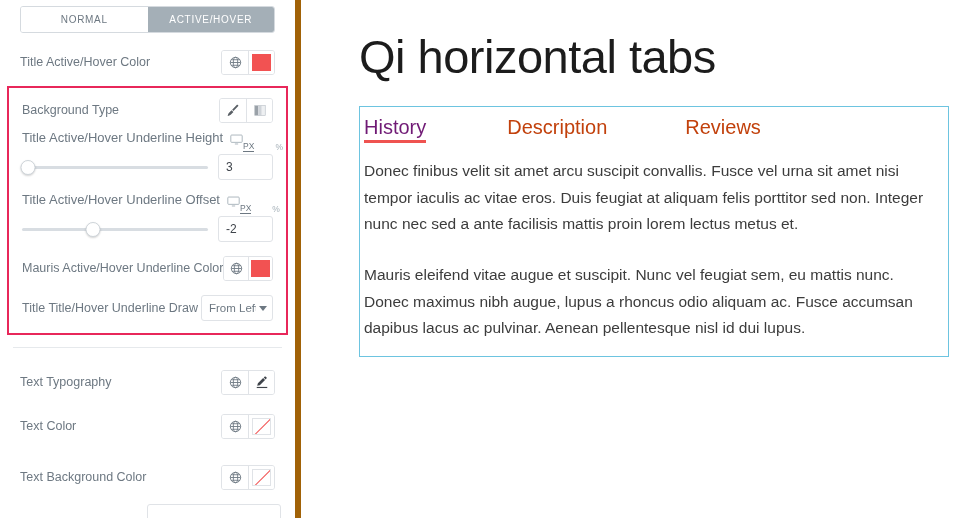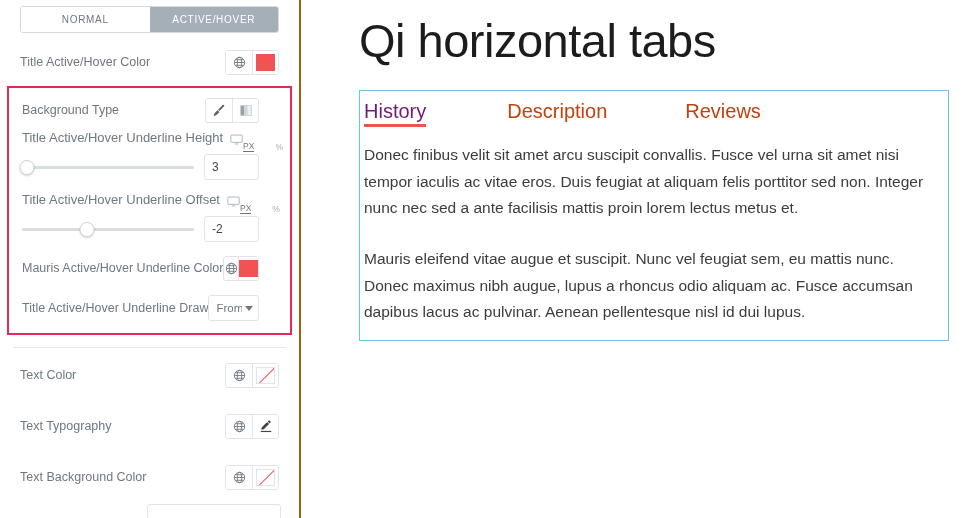--- a/index.html
+++ b/index.html
@@ -8,21 +8,21 @@
     font-family: "Liberation Sans", sans-serif;
     background: #ffffff;
     overflow: hidden;
   }
   .app { display: flex; width: 969px; height: 518px; position: relative; }
 
   
   .panel {
     width: 324px; height: 518px;
     background: #ffffff;
-    border-right: 2px solid #a16207;
+    border-right: 6px solid #a16207;
     position: relative;
     overflow: hidden;
   }
 
   .tabs-switch {
     display: flex;
     margin: 6px 20px 0 20px;
     border: 1px solid #d5dadf;
     border-radius: 3px;
     overflow: hidden;
@@ -104,21 +104,21 @@
     width: 26px; height: 23px;
     display: flex; align-items: center; justify-content: center;
     background: #fff; cursor: pointer;
   }
   .icon-btn-group > div + div { border-left: 1px solid #e0e3e7; }
 
   
   .highlight {
     margin: 7px 7px 0 7px;
     border: 2px solid #e8275a;
-    padding: 5px 18px 8px 0;
+    padding: 5px 0 8px 0;
     position: relative;
   }
   .highlight .row { padding: 0 13px; }
 
   .slider-label-row {
     display: flex; align-items: flex-start;
     padding: 3px 13px 0 13px;
     min-height: 20px;
   }
   .slider-label-row .lbl {
@@ -204,21 +204,21 @@
     width: 134px; height: 26px;
     border: 1px solid #e0e3e7;
     border-radius: 3px;
     background: #fff;
   }
 
   
   .preview {
     flex: 1;
     background: #ffffff;
-    padding: 14px 20px 0 58px;
+    padding: 30px 20px 0 58px;
     position: relative;
   }
   .page-title {
     font-size: 47px;
     font-weight: 400;
     color: #1c1c1c;
     letter-spacing: -0.5px;
     line-height: 1.15;
     margin-bottom: 22px;
   }
@@ -371,71 +371,71 @@
               <line x1="2.7" y1="11.4" x2="13.3" y2="11.4"></line>
             </svg>
           </div>
           <div class="swatch swatch-red">
               <i></i>
             </div>
         </div>
       </div>
 
       <div class="row" style="margin-top:6px;">
-        <div class="lbl">Title Active/Hover Underline Draw</div>
+        <div class="lbl">Title Title/Hover Underline Draw</div>
         <div class="select-box">
           <span class="val">From Left</span>
           <span class="caret"></span>
         </div>
       </div>
     </div>
 
     <div class="divider"></div>
+
+    <div class="row" style="margin-top:17px;">
+      <div class="lbl">Text Typography</div>
+      <div class="ctrl-pair">
+        <div>
+          <svg width="13" height="13" viewBox="0 0 16 16" fill="none" stroke="#6d7882" stroke-width="1.1">
+            <circle cx="8" cy="8" r="6.4"></circle>
+            <ellipse cx="8" cy="8" rx="2.7" ry="6.4"></ellipse>
+            <line x1="1.7" y1="8" x2="14.3" y2="8"></line>
+            <line x1="2.7" y1="4.6" x2="13.3" y2="4.6"></line>
+            <line x1="2.7" y1="11.4" x2="13.3" y2="11.4"></line>
+          </svg>
+        </div>
+        <div>
+          <svg width="14" height="14" viewBox="0 0 16 16" fill="#3f444b">
+            <path d="M12.3 1.9c-.4-.4-1-.4-1.4 0l-.9.9 2.2 2.2.9-.9c.4-.4.4-1 0-1.4l-.8-.8z"></path>
+            <path d="M3.3 9.4l-.8 3 3-.8 6-6-2.2-2.2-6 6z"></path>
+            <rect x="2" y="13.6" width="12" height="1.3"></rect>
+          </svg>
+        </div>
+      </div>
+    </div>
 
     <div class="row" style="margin-top:10px;">
       <div class="lbl">Text Color</div>
       <div class="ctrl-pair">
         <div>
           <svg width="13" height="13" viewBox="0 0 16 16" fill="none" stroke="#6d7882" stroke-width="1.1">
             <circle cx="8" cy="8" r="6.4"></circle>
             <ellipse cx="8" cy="8" rx="2.7" ry="6.4"></ellipse>
             <line x1="1.7" y1="8" x2="14.3" y2="8"></line>
             <line x1="2.7" y1="4.6" x2="13.3" y2="4.6"></line>
             <line x1="2.7" y1="11.4" x2="13.3" y2="11.4"></line>
           </svg>
         </div>
         <div class="swatch swatch-empty">
             <i></i>
           </div>
       </div>
     </div>
 
     <div class="row" style="margin-top:17px;">
-      <div class="lbl">Text Typography</div>
-      <div class="ctrl-pair">
-        <div>
-          <svg width="13" height="13" viewBox="0 0 16 16" fill="none" stroke="#6d7882" stroke-width="1.1">
-            <circle cx="8" cy="8" r="6.4"></circle>
-            <ellipse cx="8" cy="8" rx="2.7" ry="6.4"></ellipse>
-            <line x1="1.7" y1="8" x2="14.3" y2="8"></line>
-            <line x1="2.7" y1="4.6" x2="13.3" y2="4.6"></line>
-            <line x1="2.7" y1="11.4" x2="13.3" y2="11.4"></line>
-          </svg>
-        </div>
-        <div>
-          <svg width="14" height="14" viewBox="0 0 16 16" fill="#3f444b">
-            <path d="M12.3 1.9c-.4-.4-1-.4-1.4 0l-.9.9 2.2 2.2.9-.9c.4-.4.4-1 0-1.4l-.8-.8z"></path>
-            <path d="M3.3 9.4l-.8 3 3-.8 6-6-2.2-2.2-6 6z"></path>
-            <rect x="2" y="13.6" width="12" height="1.3"></rect>
-          </svg>
-        </div>
-      </div>
-    </div>
-
-    <div class="row" style="margin-top:17px;">
       <div class="lbl">Text Background Color</div>
       <div class="ctrl-pair">
         <div>
           <svg width="13" height="13" viewBox="0 0 16 16" fill="none" stroke="#6d7882" stroke-width="1.1">
             <circle cx="8" cy="8" r="6.4"></circle>
             <ellipse cx="8" cy="8" rx="2.7" ry="6.4"></ellipse>
             <line x1="1.7" y1="8" x2="14.3" y2="8"></line>
             <line x1="2.7" y1="4.6" x2="13.3" y2="4.6"></line>
             <line x1="2.7" y1="11.4" x2="13.3" y2="11.4"></line>
           </svg>

